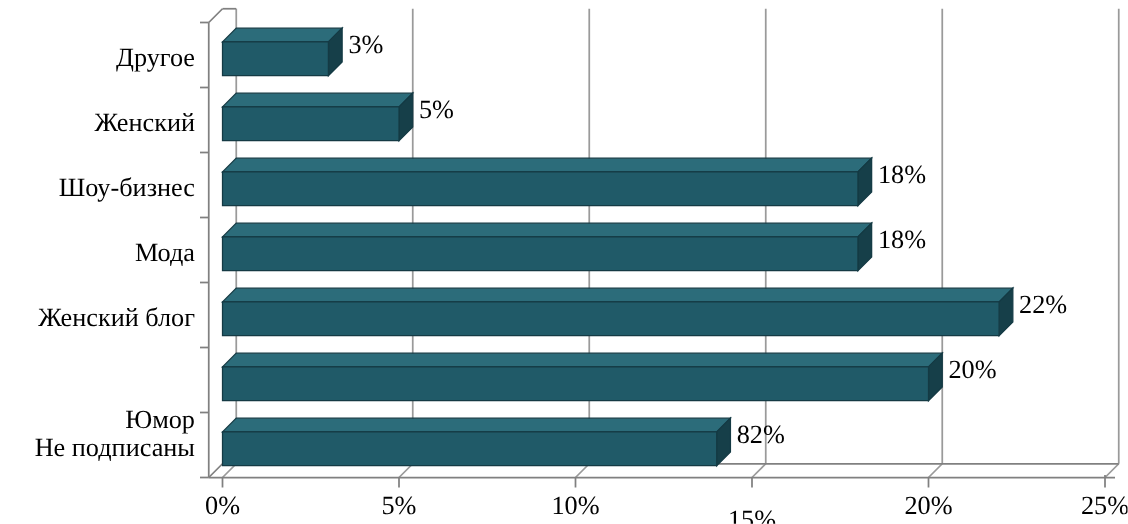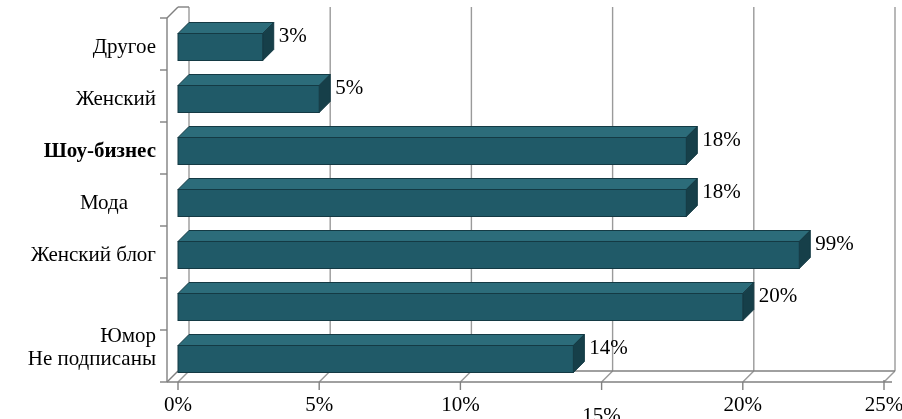--- a/index.html
+++ b/index.html
@@ -119,34 +119,34 @@
           <polygon points="178 345.5 189 334.5 584.3599999999999 334.5 573.3599999999999 345.5" fill="#2c6c7a" stroke="#143a44" stroke-width="1"></polygon>
           <polygon points="573.3599999999999 345.5 584.3599999999999 334.5 584.3599999999999 361.5 573.3599999999999 372.5" fill="#163f49" stroke="#143a44" stroke-width="1"></polygon>
           <rect x="178" y="345.5" width="395.35999999999996" height="27" fill="#205a68" stroke="#143a44" stroke-width="1"></rect>
         </g>
       </g>
   </svg>
 
   <div id="cat-labels">
       <div class="cat-label" style="right: 746px; top: 36px;">Другое</div>
       <div class="cat-label" style="right: 746px; top: 88px;">Женский</div>
-      <div class="cat-label" style="right: 746px; top: 140px; font-weight: bold;">Шоу-бизнес</div>
-      <div class="cat-label" style="right: 774px; top: 192px;">Мода</div>
+      <div class="cat-label" style="right: 746px; top: 140px;">Шоу-бизнес</div>
+      <div class="cat-label" style="right: 746px; top: 192px;">Мода</div>
       <div class="cat-label" style="right: 746px; top: 244px;">Женский блог</div>
       <div class="cat-label" style="right: 746px; top: 296px; margin-top: 29px;">Юмор</div>
       <div class="cat-label" style="right: 746px; top: 348px;">Не подписаны</div>
     </div>
   <div id="val-labels">
       <div class="val-label" style="left: 278.72px; top: 25px;">3%</div>
       <div class="val-label" style="left: 335.2px; top: 77px;">5%</div>
       <div class="val-label" style="left: 702.32px; top: 129px;">18%</div>
       <div class="val-label" style="left: 702.32px; top: 181px;">18%</div>
-      <div class="val-label" style="left: 815.28px; top: 233px;">99%</div>
+      <div class="val-label" style="left: 815.28px; top: 233px;">22%</div>
       <div class="val-label" style="left: 758.8px; top: 285px;">20%</div>
-      <div class="val-label" style="left: 589.36px; top: 337px;">14%</div>
+      <div class="val-label" style="left: 589.36px; top: 337px;">82%</div>
     </div>
   <div id="tick-labels">
       <div class="tick-label" style="left: 138px; width: 80px; top: 394px;">0%</div>
       <div class="tick-label" style="left: 279.2px; width: 80px; top: 394px;">5%</div>
       <div class="tick-label" style="left: 420.4px; width: 80px; top: 394px;">10%</div>
       <div class="tick-label" style="left: 561.6px; width: 80px; top: 394px; margin-top: 11px;">15%</div>
       <div class="tick-label" style="left: 702.8px; width: 80px; top: 394px;">20%</div>
       <div class="tick-label" style="left: 844px; width: 80px; top: 394px;">25%</div>
     </div>
 

